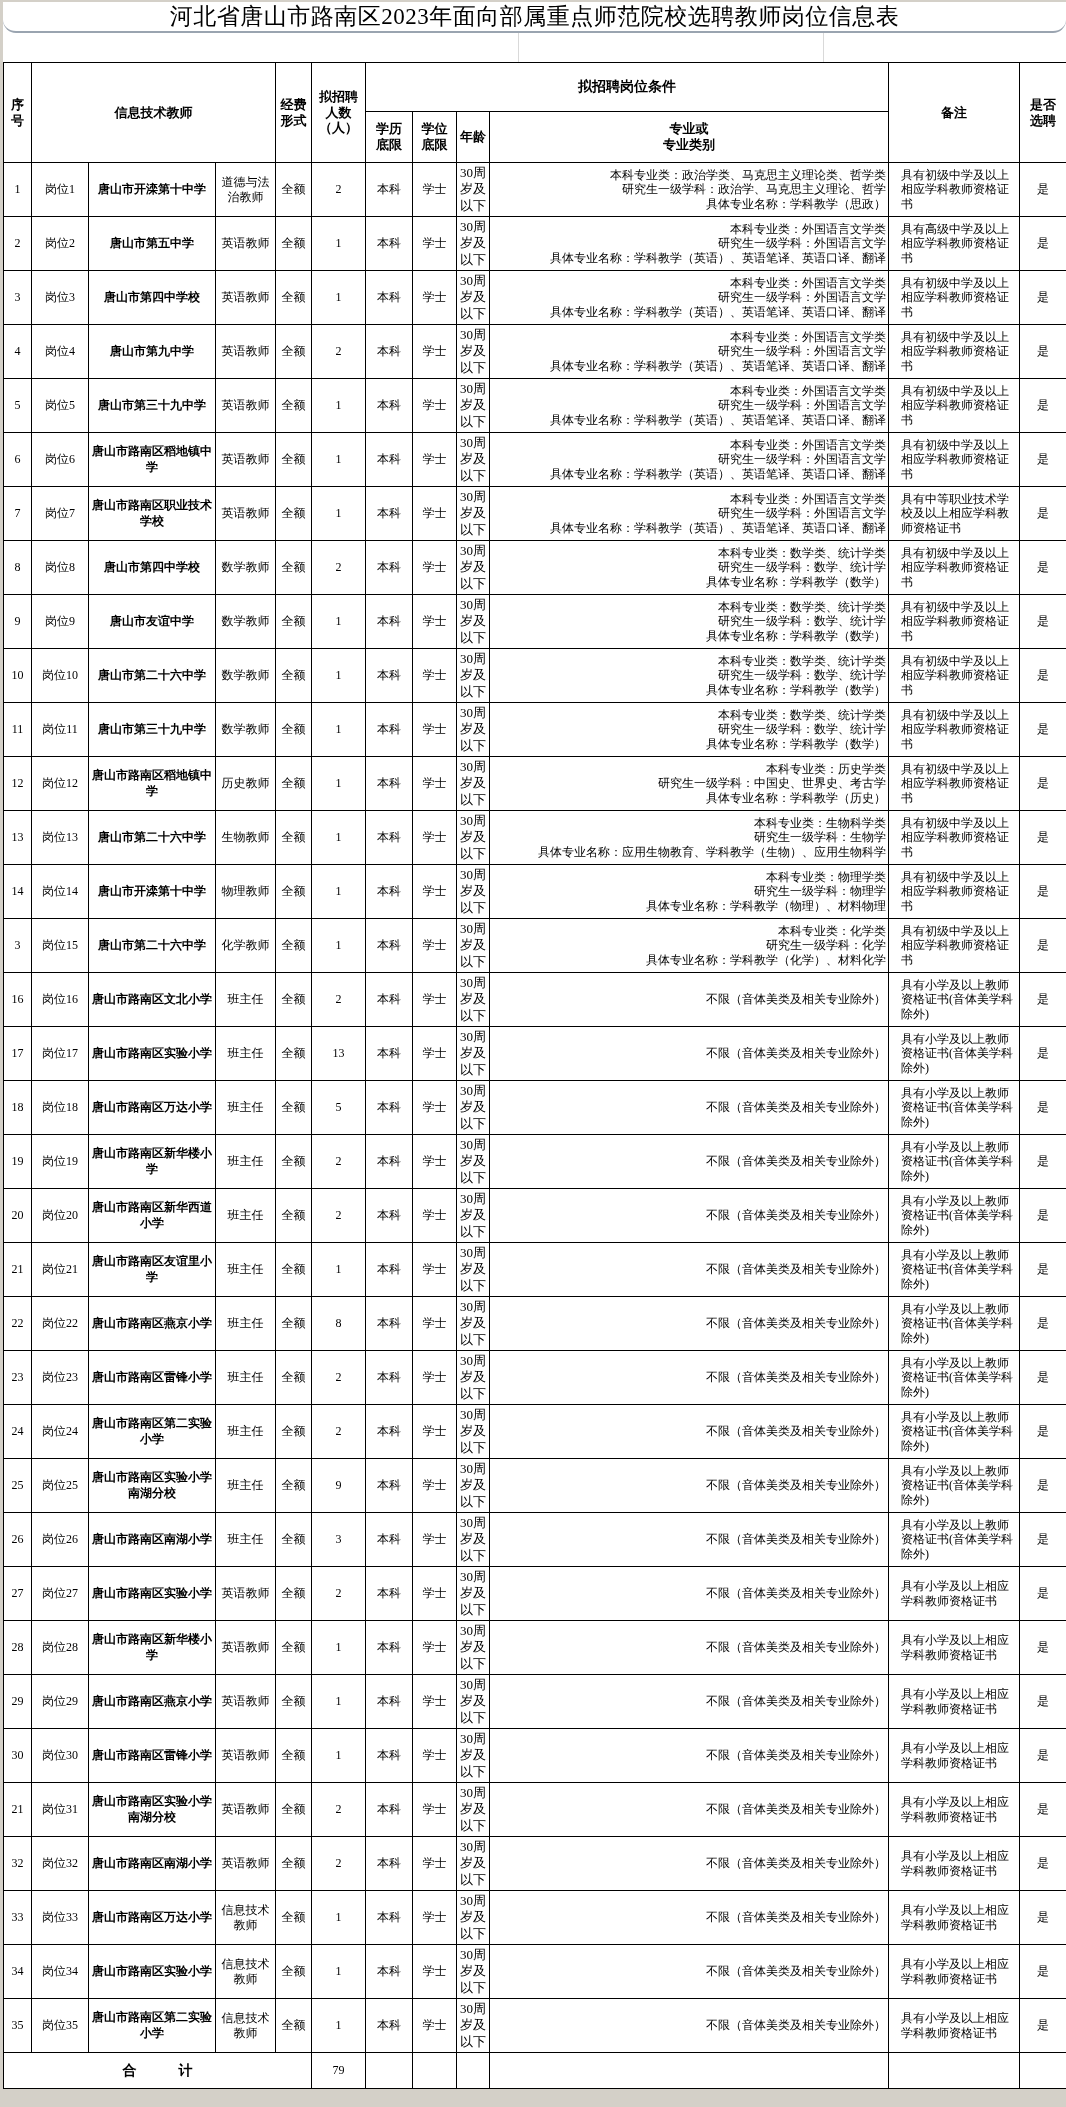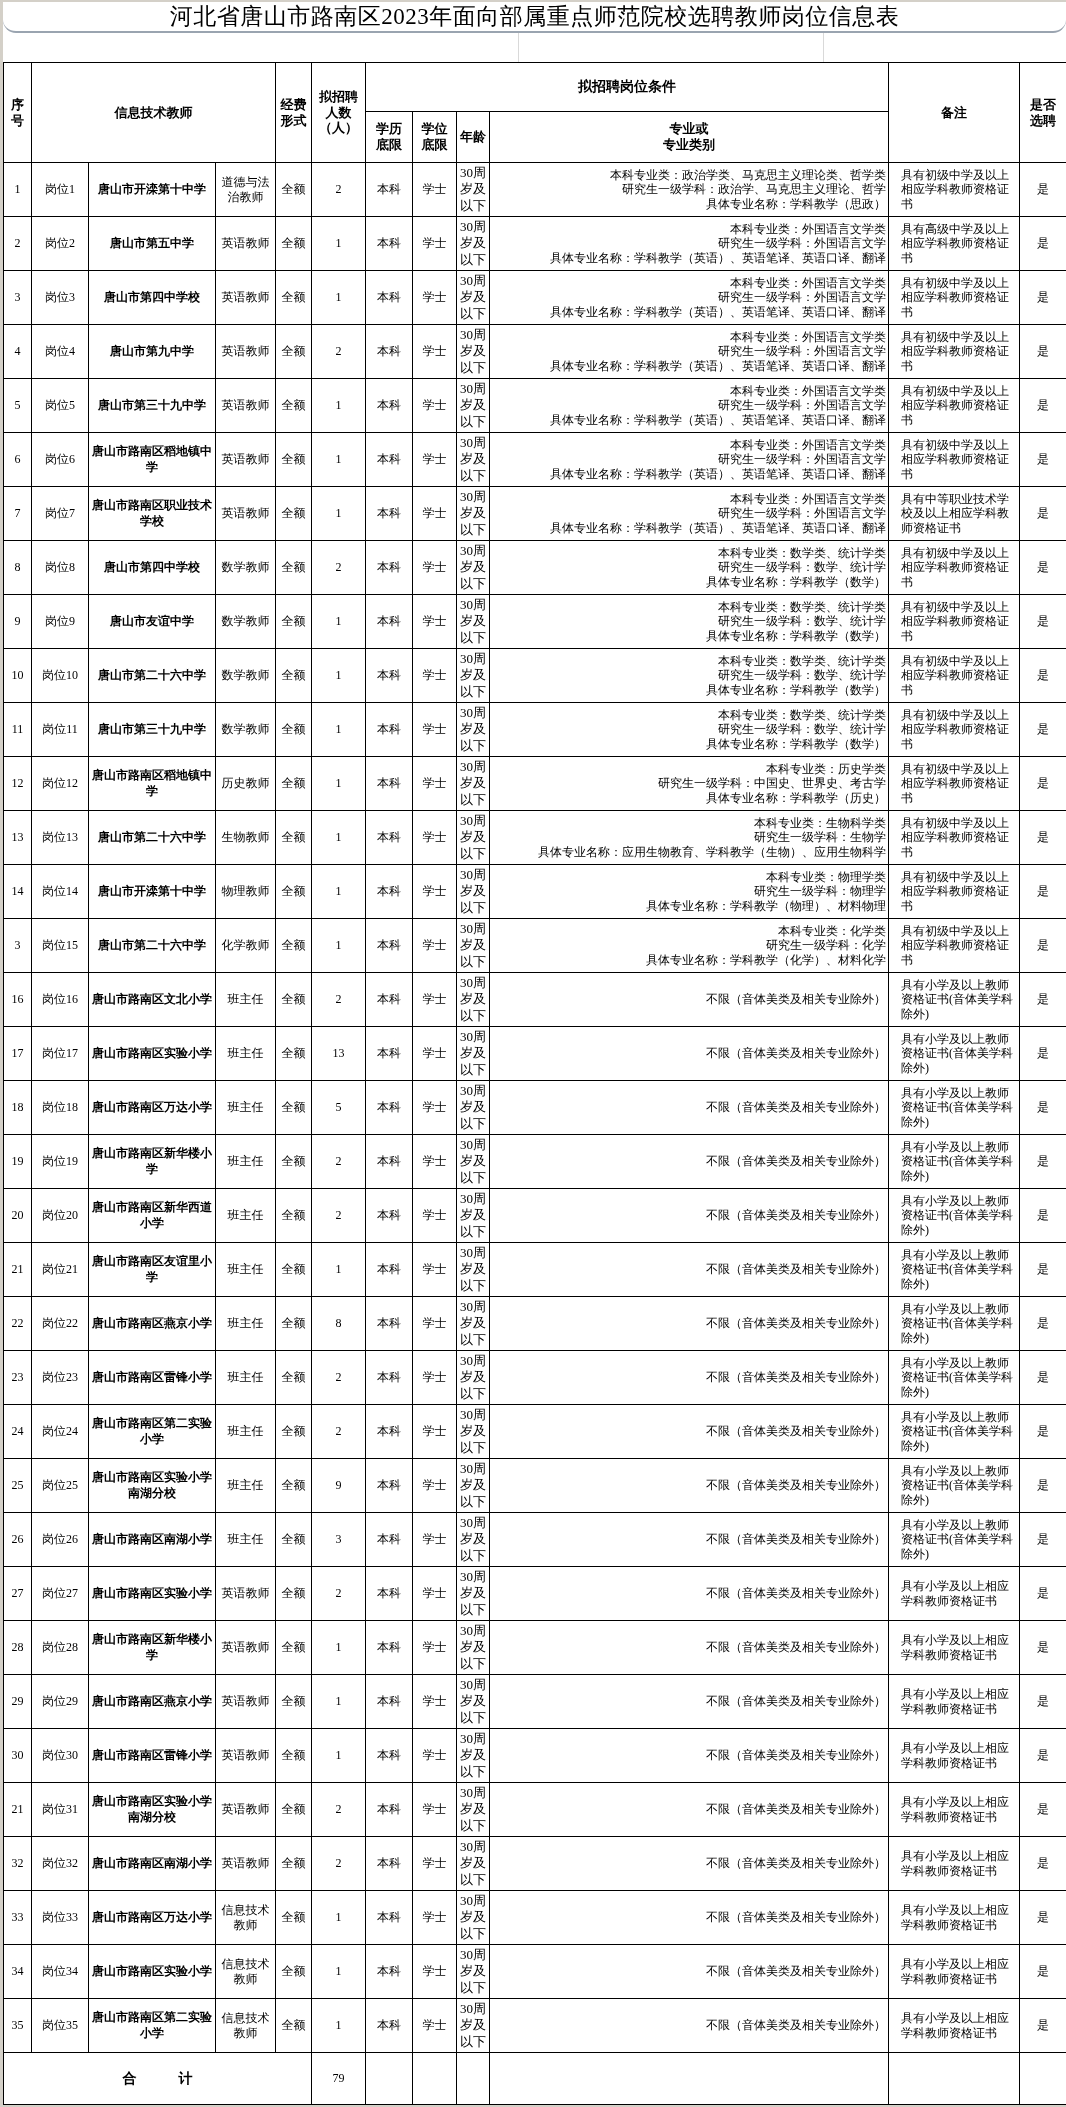--- a/index.html
+++ b/index.html
@@ -73,21 +73,21 @@
     padding-right:2px;
   }
   td.c-remark {
     text-align:left;
     padding-left:12px;
     padding-right:2px;
   }
   td.c-age { font-size:13px; padding:0; line-height:1.25; }
   td.c-count { font-size:12px; }
 
-  tfoot td { height:52px; }
+  tfoot td { height:36px; }
   td.f-label {
     font-weight:bold;
     font-size:14px;
     letter-spacing:14px;
     text-indent:14px;
   }
 </style>
 </head>
 <body>
 

